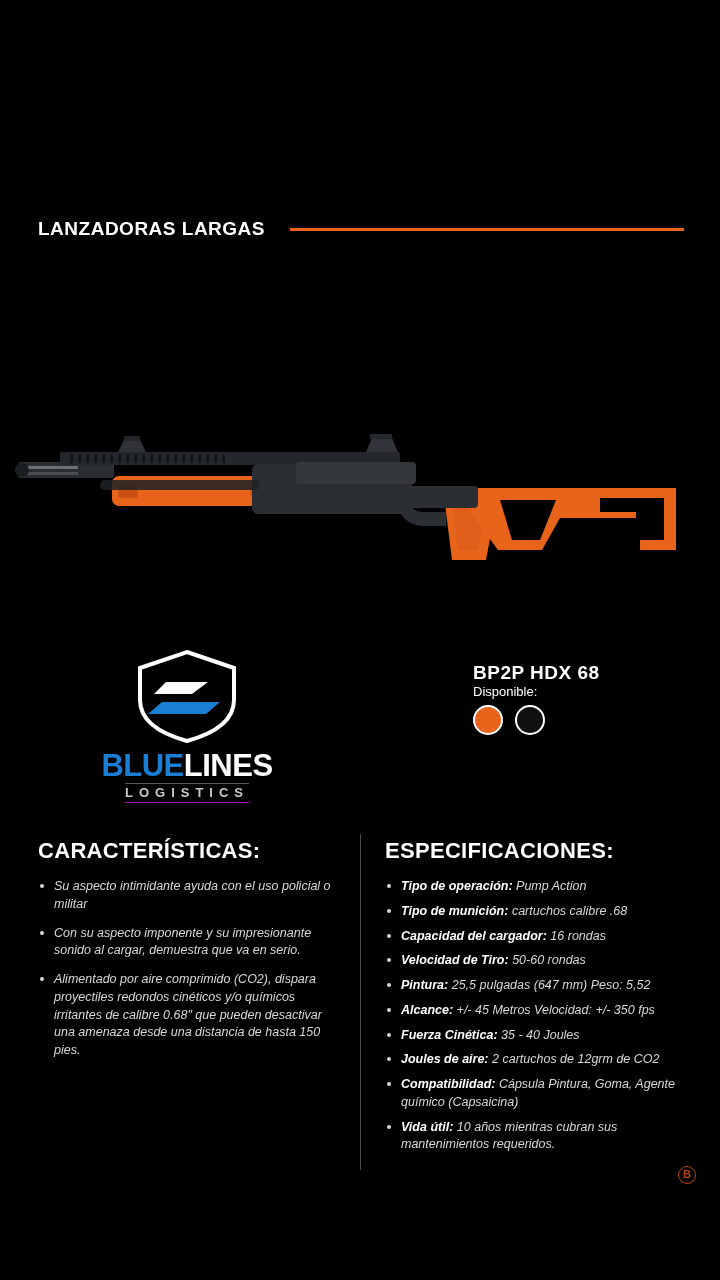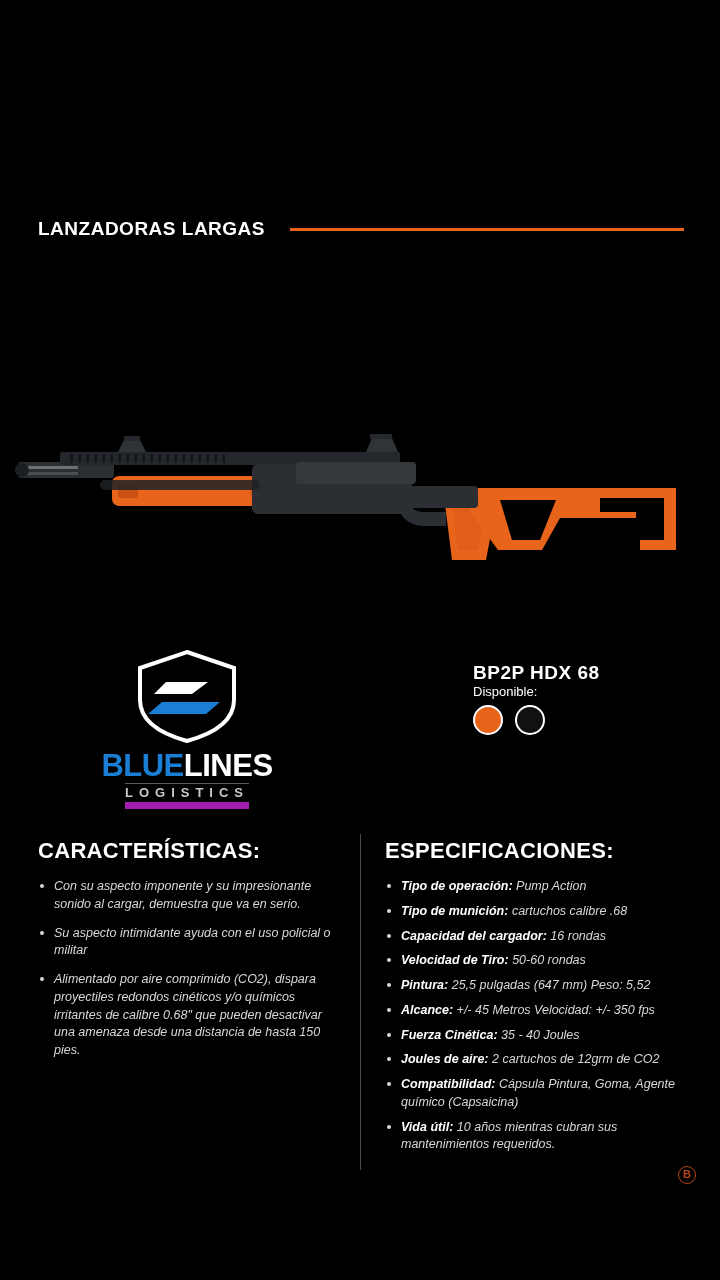--- a/index.html
+++ b/index.html
@@ -68,21 +68,21 @@
   }
   .logo-blue { color:#1a7fd4; }
   .logo-lines { color:#ffffff; }
   .logo-sub {
     margin-top:2px;
     font-size:13px;
     font-weight:bold;
     letter-spacing:6px;
     color:#c8c8c8;
     border-top:1px solid #5a5a5a;
-    border-bottom:7px solid #a21caf;
+    border-bottom:1px solid #a21caf;
     padding:1px 0 2px 0;
     display:inline-block;
   }
 
   
   .model-block {
     position:absolute;
     left:473px; top:662px;
     width:230px;
   }
@@ -272,22 +272,22 @@
       <div class="swatch" style="background:#e8641a;"></div>
       <div class="swatch" style="background:#111111;"></div>
     </div>
   </div>
 
   <div class="cols">
 
     <div class="col-left">
       <div class="col-title">CARACTERÍSTICAS:</div>
       <ul class="bullets">
+        <li>Su aspecto intimidante ayuda con el uso policial o militar</li>
         <li>Con su aspecto imponente y su impresionante sonido al cargar, demuestra que va en serio.</li>
-        <li>Su aspecto intimidante ayuda con el uso policial o militar</li>
         <li>Alimentado por aire comprimido (CO2), dispara proyectiles redondos cinéticos y/o químicos irritantes de calibre 0.68" que pueden desactivar una amenaza desde una distancia de hasta 150 pies.</li>
       </ul>
     </div>
 
     <div class="divider"></div>
 
     <div class="col-right">
       <div class="col-title">ESPECIFICACIONES:</div>
       <ul class="bullets">
         <li><span class="spec-key">Tipo de operación:</span> <span>Pump Action</span></li>

